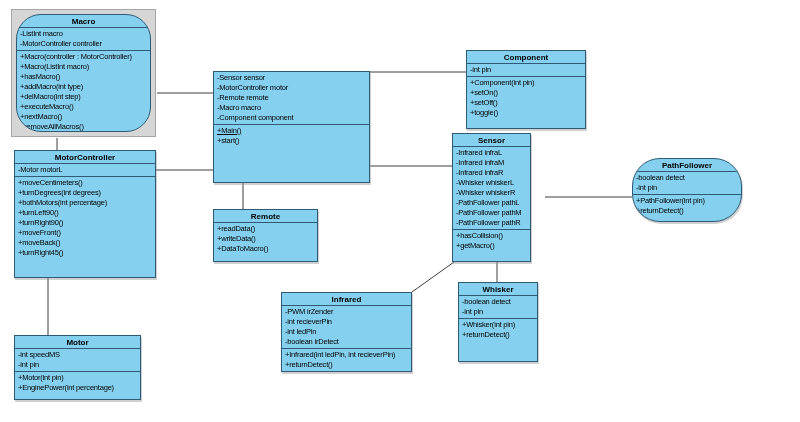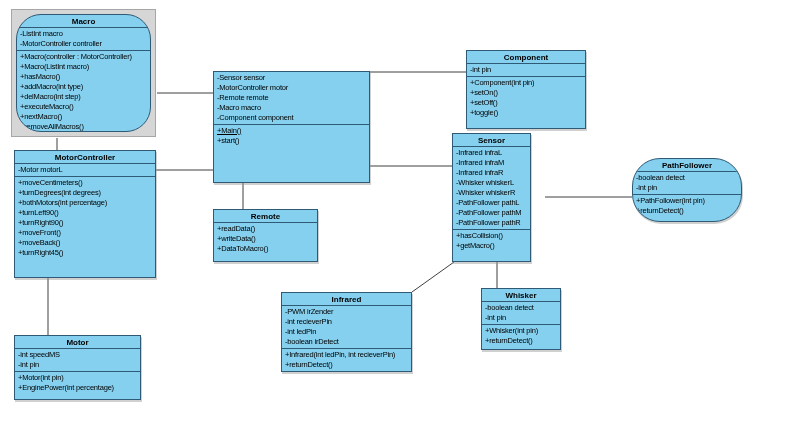--- a/index.html
+++ b/index.html
@@ -54,21 +54,21 @@
   
   #box-macro            { width:135px; height:118px;border-radius:25px; }
   #box-motorcontroller  { left:14px;  top:150px; width:142px; height:128px; }
   #box-motor            { left:14px;  top:335px; width:127px; height:65px;  }
   #box-main             { left:213px; top:71px;  width:157px; height:112px; }
   #box-remote           { left:213px; top:209px; width:105px; height:53px;  }
   #box-component        { left:466px; top:50px;  width:120px; height:79px;  }
   #box-sensor           { left:452px; top:133px; width:79px;  height:129px; }
   #box-pathfollower     { left:632px; top:158px; width:110px; height:64px;border-radius:28px;  }
   #box-infrared         { left:281px; top:292px; width:131px; height:80px;  }
-  #box-whisker          { left:458px; top:288px; width:80px;  height:62px;margin-left:23px;  }
+  #box-whisker          { left:458px; top:282px; width:80px;  height:80px;  }
 </style>
 </head>
 <body>
 
 <div class="canvas">
 
   <svg class="connectors">
     <line x1="157" y1="93" x2="213" y2="93"></line>
     <line x1="57" y1="138" x2="57" y2="150"></line>
     <line x1="156" y1="170" x2="213" y2="170"></line>

